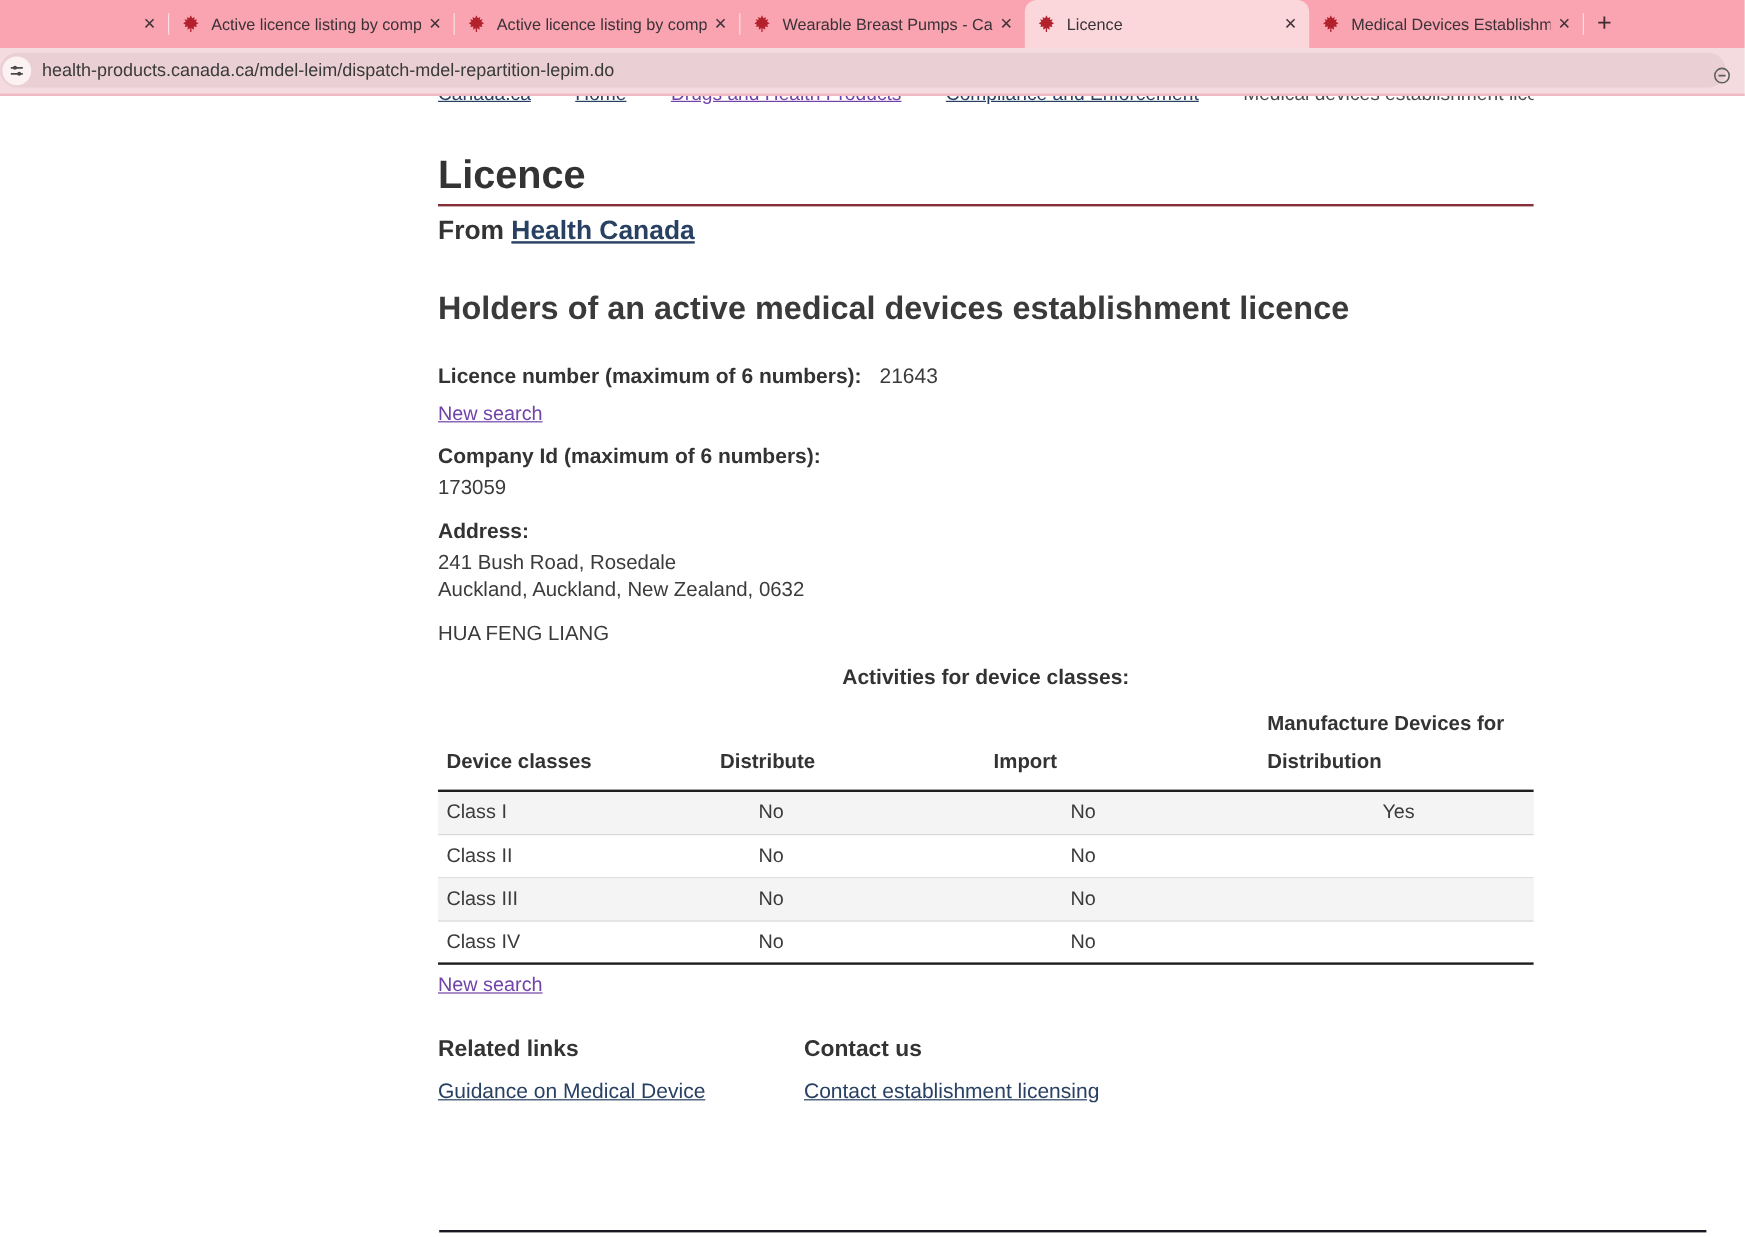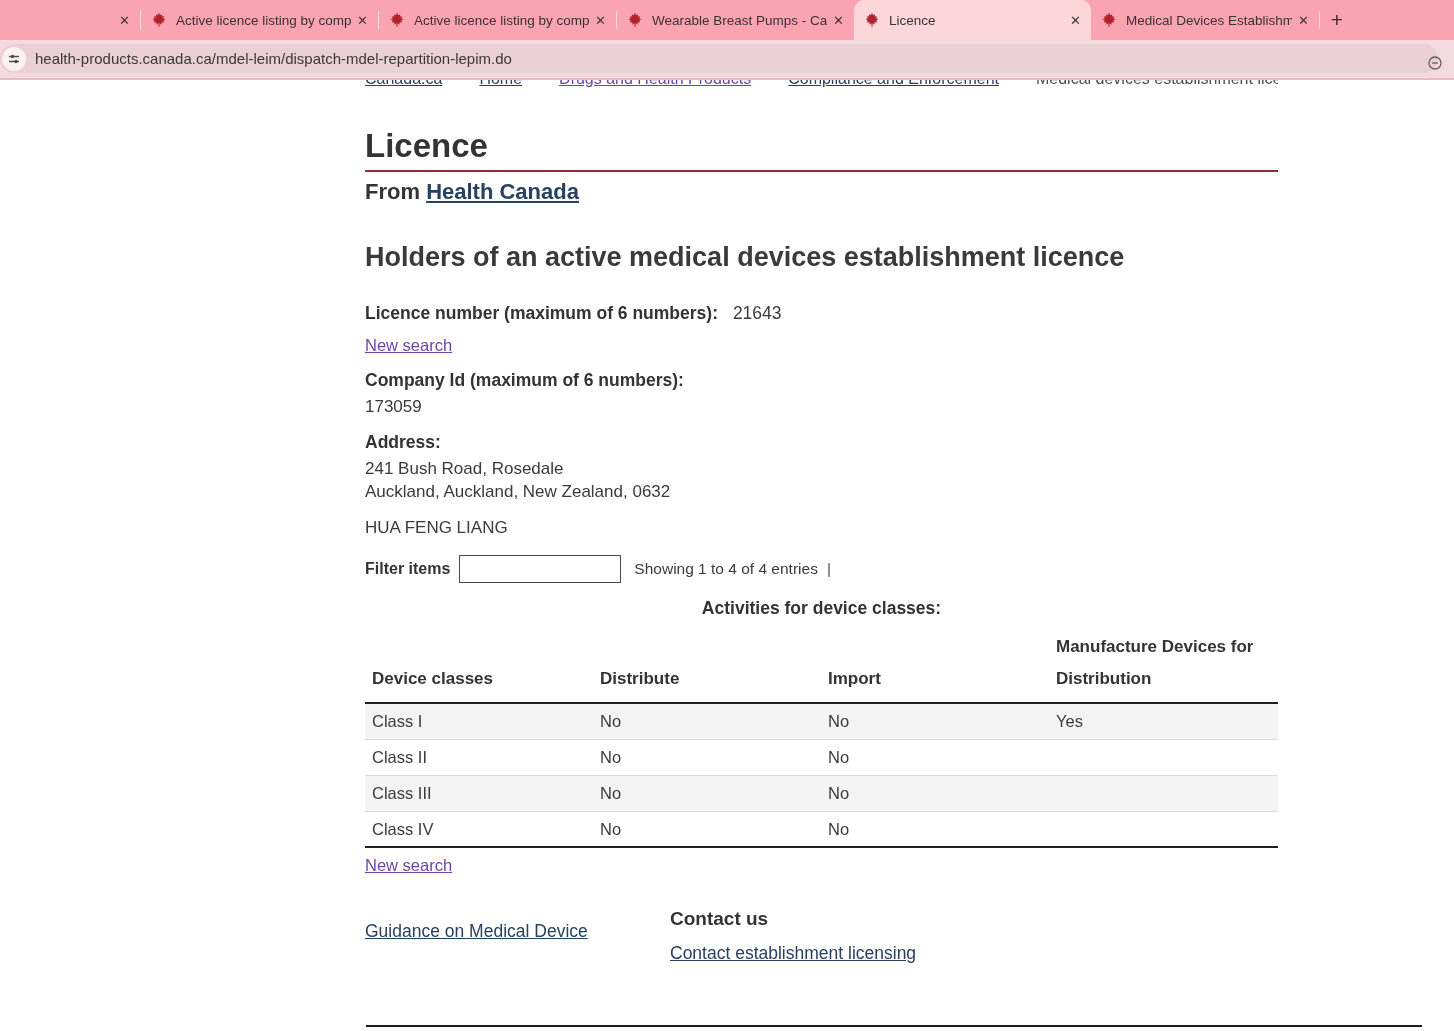--- a/index.html
+++ b/index.html
@@ -58,21 +58,21 @@
   .filter-label{font-weight:700;font-size:16px;color:var(--heading);margin-right:9px;}
   .filter-input{width:162px;height:28px;border:1px solid #4a4a4a;background:#fff;border-radius:0;}
   .showing{margin-left:13px;font-size:15.5px;}
   .sep{margin-left:9px;font-size:15.5px;color:#555;}
   .tbl-caption{margin-top:14px;text-align:center;font-weight:700;font-size:17.5px;line-height:22px;color:var(--heading);}
   .dtable{margin-top:12px;}
   .thead{display:grid;grid-template-columns:228px 228px 228px 229px;align-items:end;
     padding-bottom:7px;border-bottom:2px solid var(--table_border_dark);}
   .th{padding-left:7px;font-weight:700;font-size:17px;line-height:32px;color:var(--heading);}
   .trow{display:grid;grid-template-columns:228px 228px 228px 229px;height:36px;align-items:center;
-    font-size:16.5px;border-bottom:1px solid var(--table_border_light);}
+    font-size:16.5px;border-bottom:1px solid var(--table_border_light);gap:32px;}
   .trow.stripe{background:var(--row_stripe);}
   .trow.last{border-bottom:2px solid var(--table_border_dark);}
   .td{padding-left:7px;}
   .ns-bottom{margin-top:7px;line-height:20px;}
   .footercols{display:flex;margin-top:32px;}
   .fcol-1{width:305px;}
   .fhead{font-size:19px;line-height:22px;font-weight:700;color:var(--heading);margin:0;}
   .flink{display:inline-block;margin-top:13px;font-size:17.5px;line-height:20px;
     color:var(--link_navy);text-decoration:underline;}
   .bottom-line{position:absolute;left:366px;top:1025px;width:1056px;height:2px;background:#191923;}
@@ -214,26 +214,20 @@
       <div>Auckland, Auckland, New Zealand, 0632</div>
     </div>
   </div>
 
   <div class="field">
     <div class="fvalues">
         <div>HUA FENG LIANG</div>
       </div>
   </div>
 
-  <div class="filter-row">
-    <span class="filter-label">Filter items</span>
-    <input class="filter-input" type="text" value="" style="">
-    <span class="showing">Showing 1 to 4 of 4 entries</span>
-    <span class="sep">|</span>
-  </div>
 
   <div class="tbl-caption">Activities for device classes:</div>
 
   <div class="dtable">
     <div class="thead">
       <div class="th">Device classes</div>
       <div class="th">Distribute</div>
       <div class="th">Import</div>
       <div class="th">Manufacture Devices for Distribution</div>
     </div>
@@ -262,20 +256,21 @@
       <div class="td"></div>
     </div>
   </div>
 
   <div class="nslink ns-bottom">
     <a href="#" class="link-purple">New search</a>
   </div>
 
   <div class="footercols">
     <div class="fcol-1">
+      <h3 class="fhead">Related links</h3>
       <a href="#" class="flink">Guidance on Medical Device</a>
     </div>
     <div>
       <h3 class="fhead">Contact us</h3>
       <a href="#" class="flink">Contact establishment licensing</a>
     </div>
   </div>
 
 </div>
 

